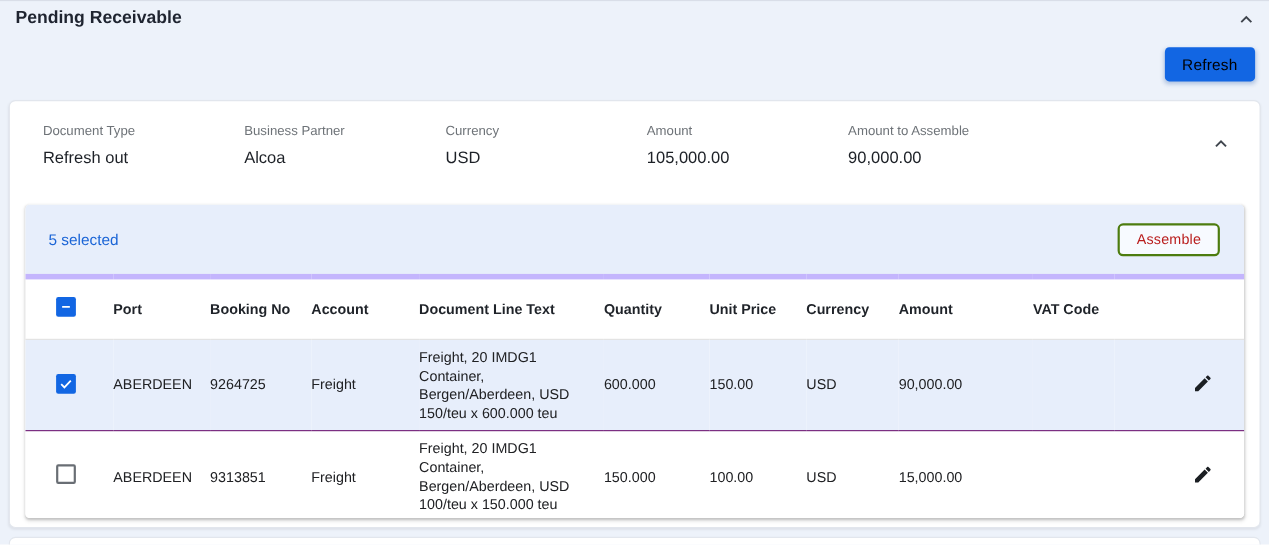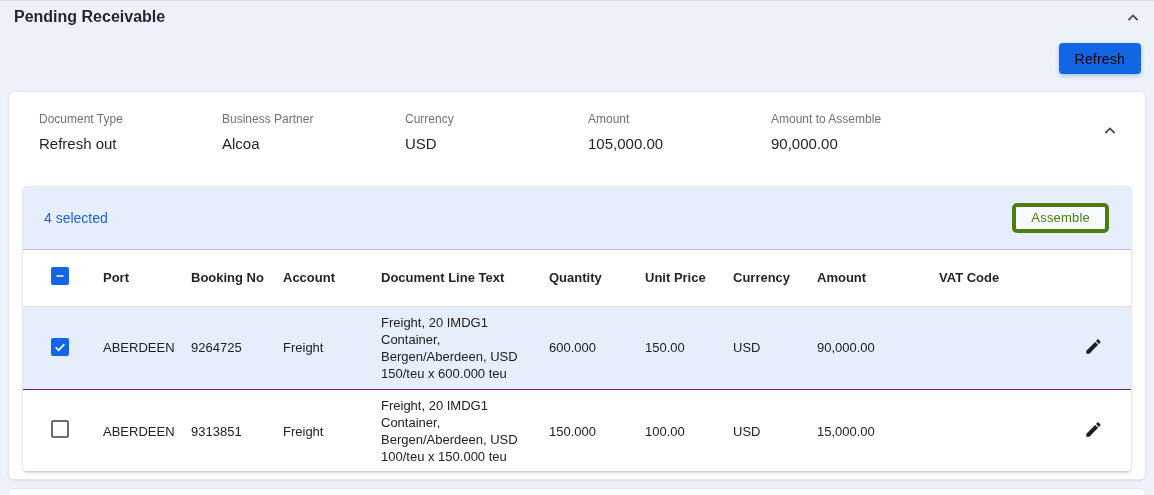--- a/index.html
+++ b/index.html
@@ -59,38 +59,38 @@
     overflow: hidden;
   }
   .selection-toolbar {
     height: 63px; background: #e7eefb;
     display: flex; align-items: center; justify-content: space-between;
     padding: 0 22px 0 21px;
   }
   .selected-count { font-size: 14px; color: #1a64d6; }
   .btn-assemble {
     height: 30px; padding: 0 15px;
-    background: #f7faff; color: #4d7c0f;
-    border: 4px solid #4d7c0f; border-radius: 5px;
+    background: #f7faff; color: #b91c1c;
+    border: 2px solid #4d7c0f; border-radius: 5px;
     font-family: inherit; font-size: 13px; letter-spacing: .2px;
     cursor: pointer;
   }
 
   table { width: 100%; border-collapse: collapse; table-layout: fixed; font-size: 13px; }
   col.c-check { width: 80px; }  col.c-port { width: 88px; }
   col.c-booking { width: 92px; } col.c-account { width: 98px; }
   col.c-linetext { width: 168px; } col.c-qty { width: 96px; }
   col.c-unit { width: 88px; } col.c-cur { width: 84px; }
   col.c-amount { width: 122px; } col.c-vat { width: 74px; }
   col.c-edit { width: 120px; }
 
   thead th {
     height: 57px; font-size: 13px; font-weight: 700; color: #1f2329;
     text-align: left; vertical-align: middle; line-height: 1.55;
-    border-top: 1px solid #c4b5fd; border-bottom: 1px solid #e0e0e0;
+    border-top: 5px solid #c4b5fd; border-bottom: 1px solid #e0e0e0;
     padding: 4px 8px 4px 0;
   }
   tbody td {
     height: 83px; vertical-align: middle; color: #202124;
     padding: 6px 8px 6px 0; line-height: 1.32;
   }
   tbody tr { background: #fff; }
   tbody tr.selected { background: #e7eefb; }
   tbody tr:not(:last-child) td { border-bottom: 1px solid #701a75; }
 
@@ -158,21 +158,21 @@
     <div class="summary-collapse">
       <svg width="20" height="20" viewBox="0 0 24 24">
         <path d="M6.5 14.5l5.5-5.5 5.5 5.5" fill="none" stroke="#3f454d" stroke-width="2.1"></path>
       </svg>
     </div>
   </div>
 
   <div class="table-card">
 
     <div class="selection-toolbar">
-      <span class="selected-count">4 selected</span>
+      <span class="selected-count">5 selected</span>
       <button class="btn-assemble">Assemble</button>
     </div>
 
     <table>
       <colgroup>
         <col class="c-check">
           <col class="c-port">
           <col class="c-booking">
           <col class="c-account">
         <col class="c-linetext">

